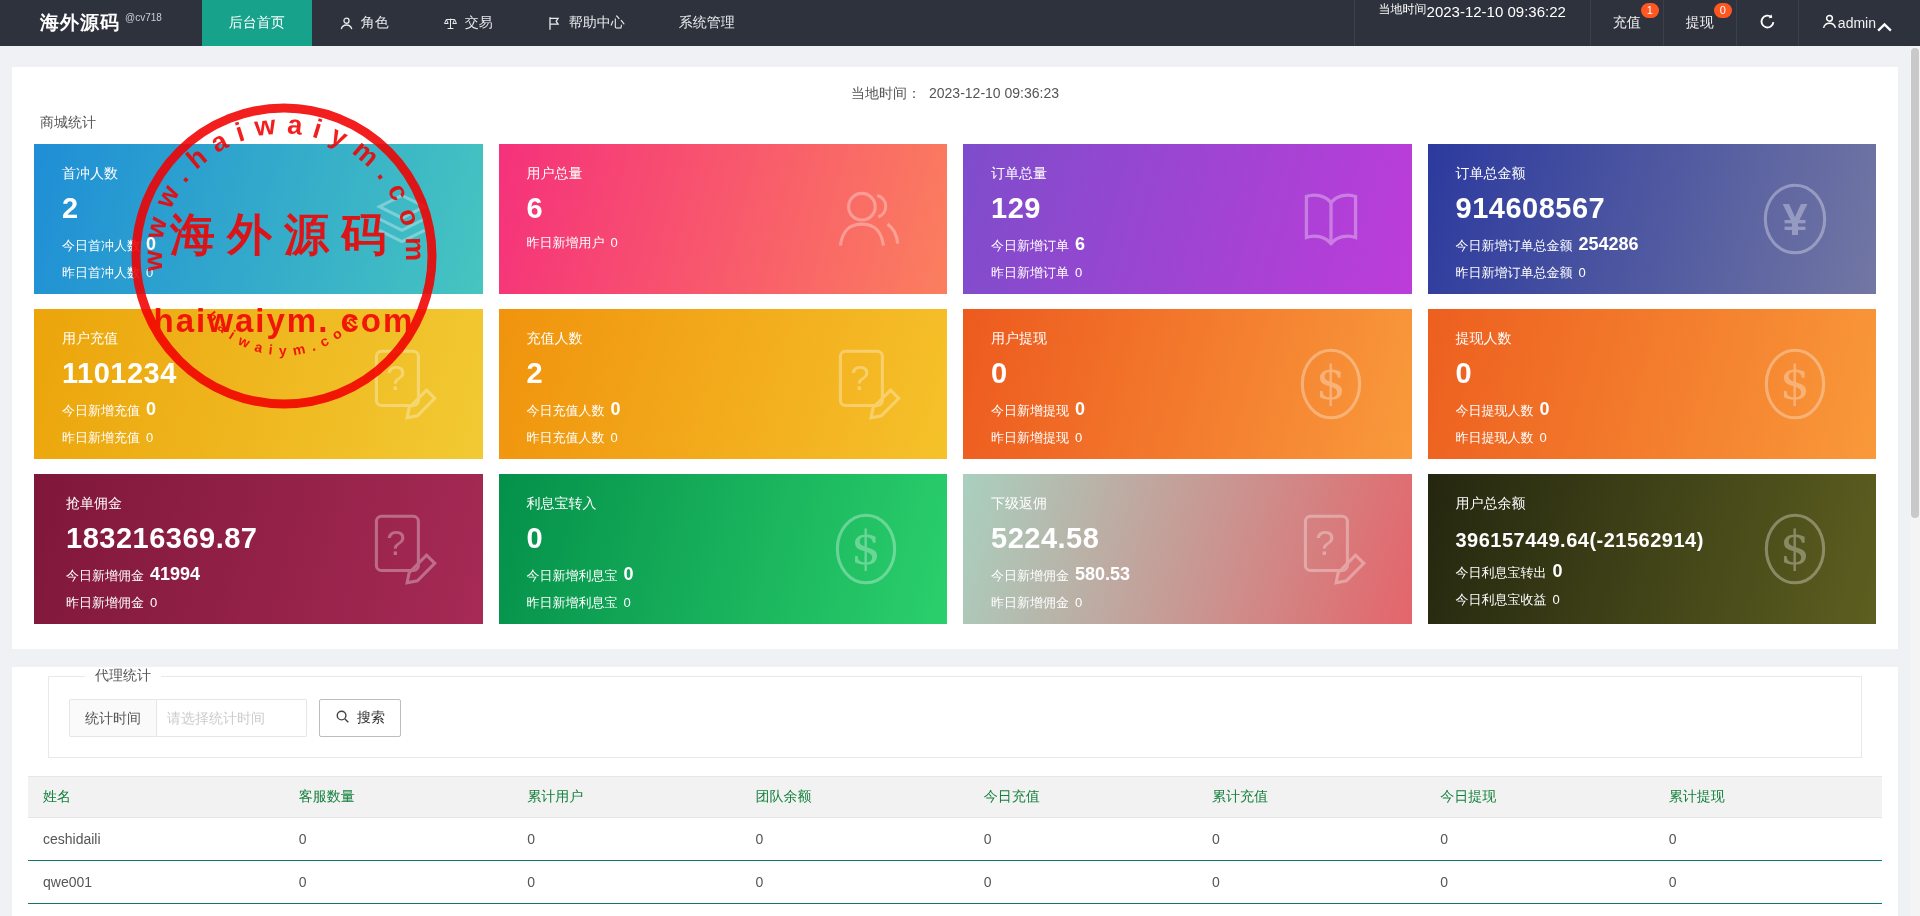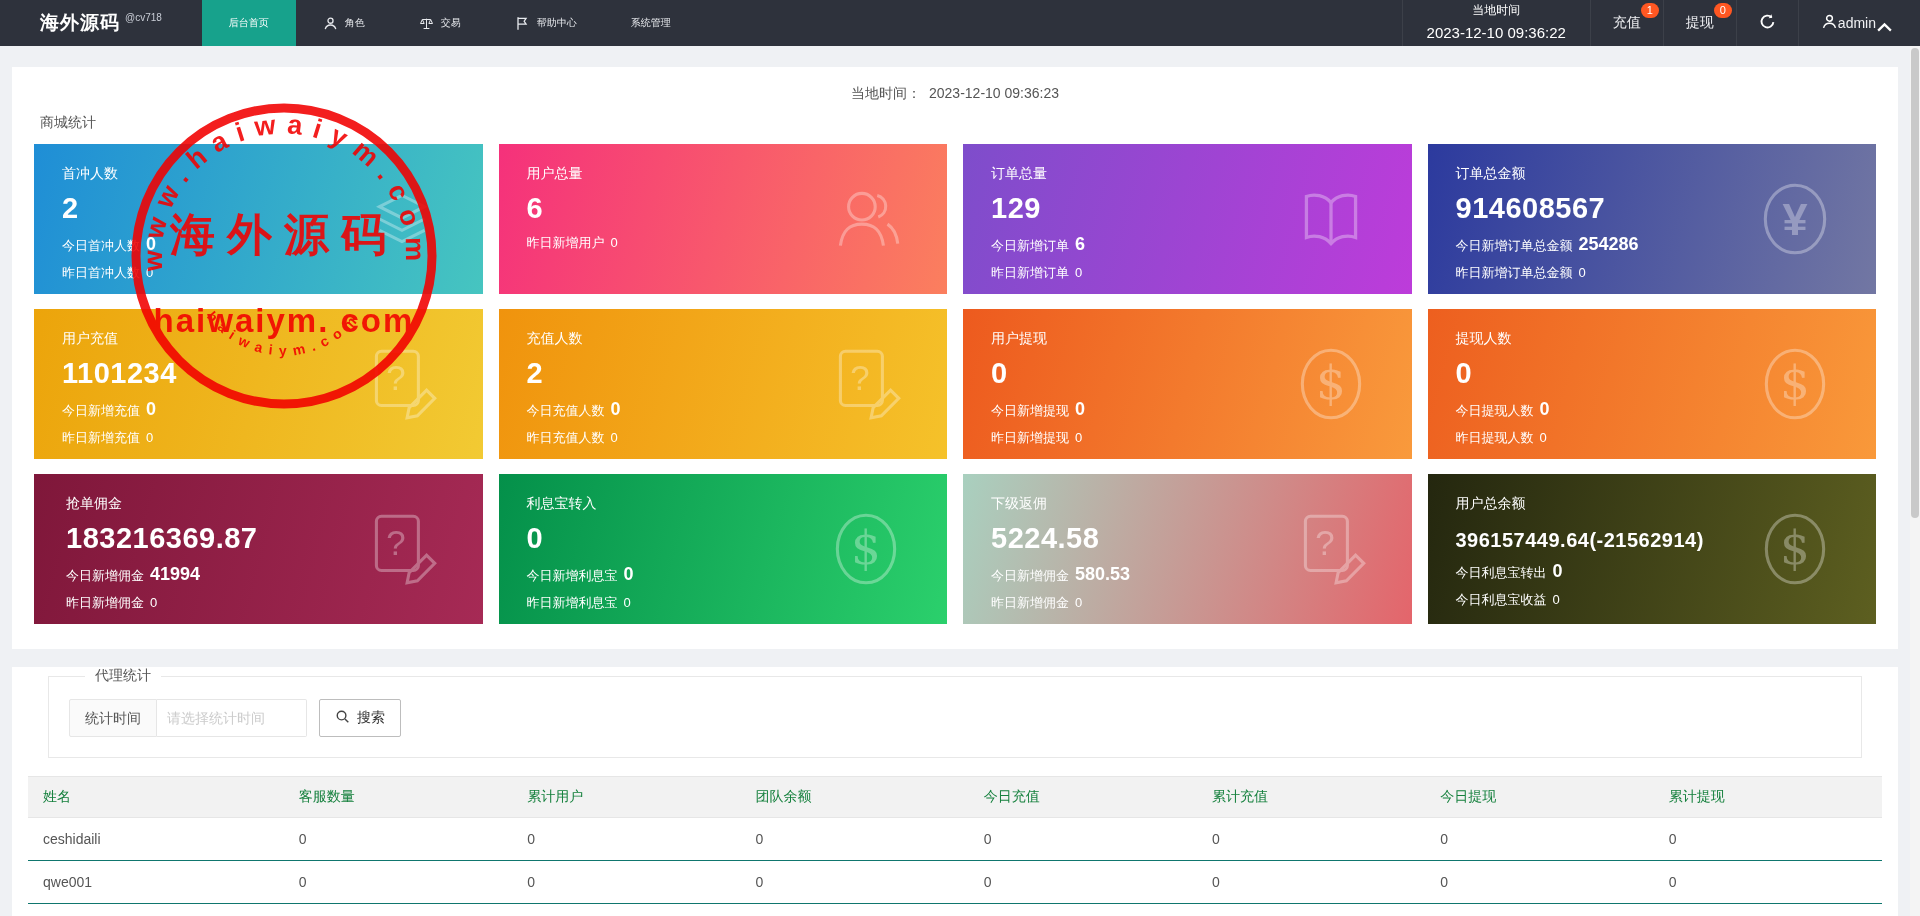--- a/index.html
+++ b/index.html
@@ -5,25 +5,25 @@
   * { margin:0; padding:0; box-sizing:border-box; }
   html,body { width:1920px; height:916px; overflow:hidden; }
   body { background:#eff1f4; font-family:"Liberation Sans","DejaVu Sans",sans-serif; color:#555; }
   .viewport { position:relative; width:1920px; height:916px; }
 
   
   .navbar { height:46px; background:#2e323c; color:#fff; display:flex; align-items:stretch; position:relative; z-index:10; }
   .logo { display:flex; align-items:center; padding:0 40px; font-size:19px; font-weight:bold; letter-spacing:1px; cursor:pointer; }
   .logo sup { font-size:10px; font-weight:normal; color:#c9cdd6; margin-left:5px; transform:translateY(-6px); letter-spacing:0; }
   .menu { display:flex; align-items:stretch; }
-  .menu-item { display:flex; align-items:center; gap:7px; padding:0 27px; font-size:10px; color:#e8eaee; cursor:pointer; }
+  .menu-item { display:flex; align-items:center; gap:7px; padding:0 27px; font-size:14px; color:#e8eaee; cursor:pointer; }
   .menu-item.active { background:#17a28c; color:#fff; }
   .menu-item svg { width:15px; height:15px; }
   .nav-right { margin-left:auto; display:flex; align-items:stretch; }
-  .time-block { display:flex; flex-direction:column; justify-content:center; text-align:center; padding:0 24px; font-size:12px; line-height:1.6; border-left:1px solid rgba(255,255,255,.07); }
+  .time-block { display:flex; flex-direction:row; justify-content:center; text-align:center; padding:0 24px; font-size:12px; line-height:1.6; border-left:1px solid rgba(255,255,255,.07); }
   .time-block .tv { font-size:15px; }
   .nav-item { display:flex; align-items:center; padding:0 22px; position:relative; font-size:14px; color:#f0f1f4; cursor:pointer; border-left:1px solid rgba(255,255,255,.07); }
   .badge { position:absolute; top:3px; right:4px; background:#ff5722; color:#fff; border-radius:9px; font-size:11px; line-height:1; padding:2px 6px; }
   .nav-item svg { width:17px; height:17px; }
   .user-item { padding-right:32px; }
   .user-item .chev { width:12px; height:8px; }
 
   
   .scroll-area { position:relative; }
   .panel { background:#fff; margin:0 22px 0 12px; }

